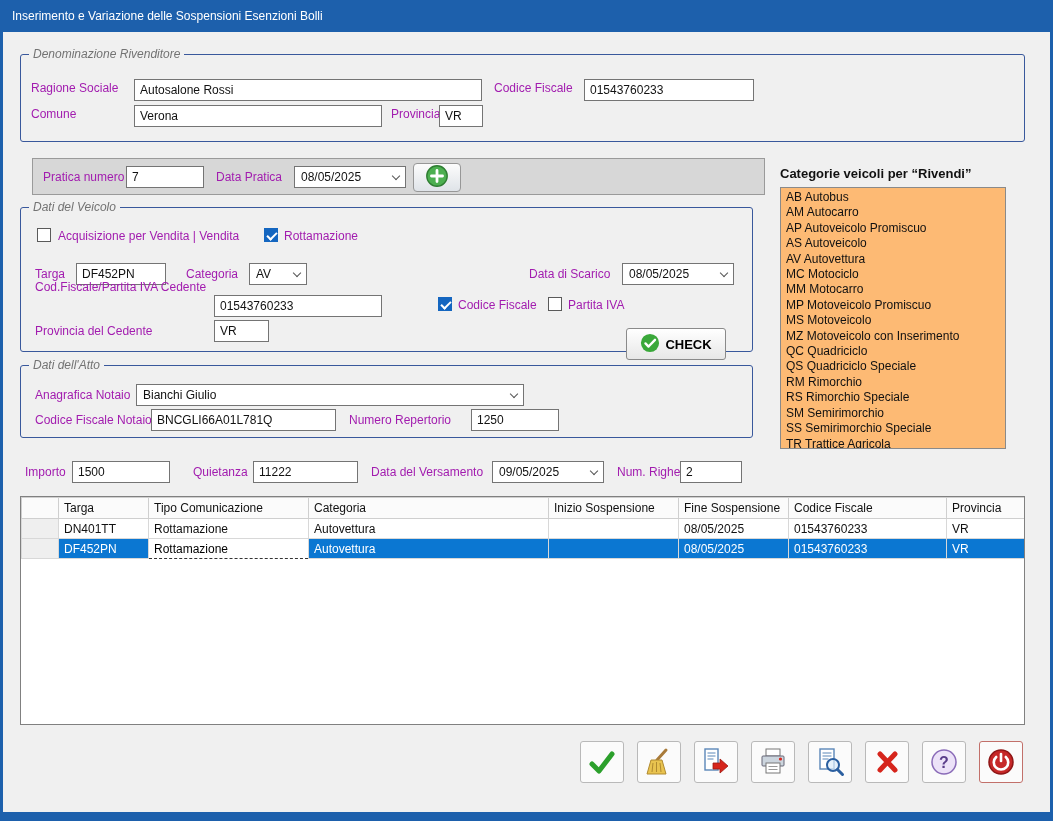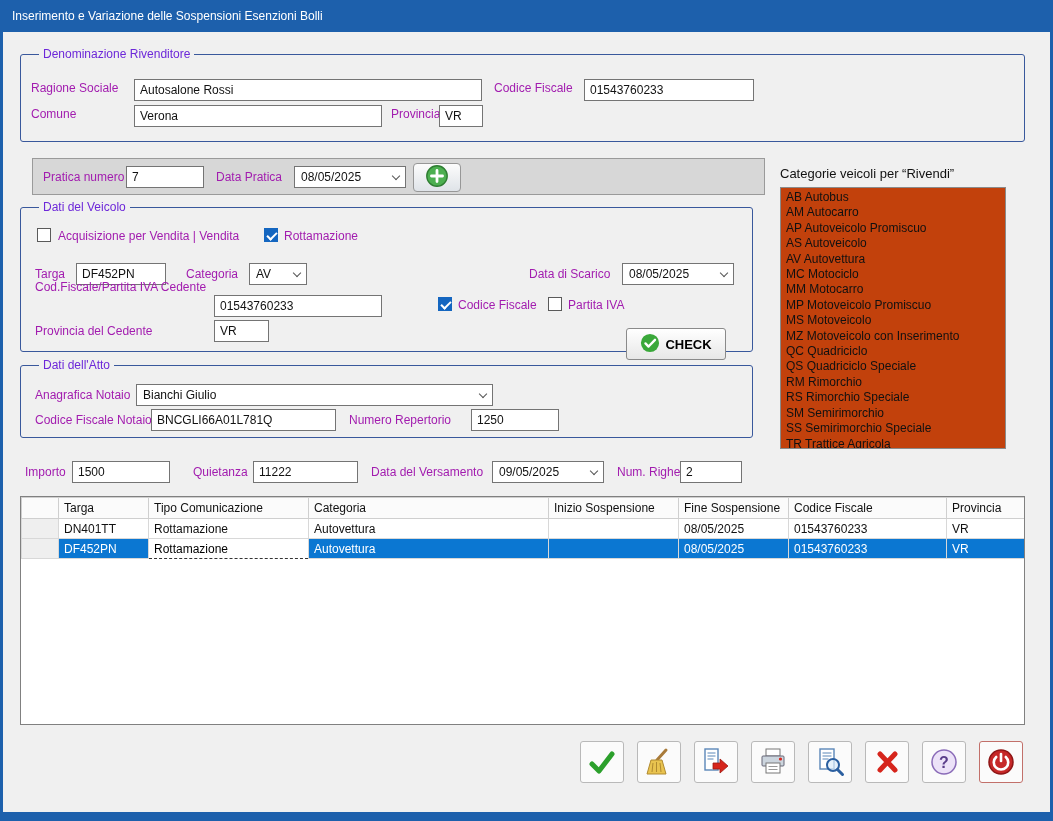--- a/index.html
+++ b/index.html
@@ -29,22 +29,22 @@
     display:flex; align-items:center; justify-content:space-between;
     padding:0 6px; cursor:pointer;
   }
   .chev {
     width:6px; height:6px; border-right:1.6px solid #555; border-bottom:1.6px solid #555;
     transform:rotate(45deg); margin-top:-3px; flex:0 0 auto;
   }
 
   .group { position:absolute; border:1px solid #39589c; border-radius:3px; }
   .group-title {
-    position:absolute; top:-8px; left:18px; background:#f0f0f0; padding:0 4px;
-    white-space:nowrap; color:#6d28d9;
+    position:absolute; top:-8px; left:8px; background:#f0f0f0; padding:0 4px;
+    white-space:nowrap; color:#737373;font-style:italic;
   }
 
   .bar {
     position:absolute; left:32px; top:158px; width:733px; height:37px;
     background:#d7d7d7; border:1px solid #9a9a9a;
   }
 
   .cb { position:absolute; width:14px; height:14px; border:1px solid #5a5a5a; background:#fff; cursor:pointer; }
   .cb.checked { background:#1466c0; border-color:#1466c0; }
   .cb.checked::after {
@@ -56,24 +56,24 @@
     position:absolute; width:48px; height:29px; border:1px solid #979797; border-radius:4px;
     background:linear-gradient(#fcfcfc,#dfe3e8); display:flex; align-items:center; justify-content:center;
     cursor:pointer;
   }
   .btn-check {
     position:absolute; width:100px; height:32px; border:1px solid #8a8a8a; border-radius:3px;
     background:linear-gradient(#ffffff,#e7e7e7); display:flex; align-items:center; justify-content:center;
     gap:5px; font-weight:bold; font-size:13px; cursor:pointer;margin-top:40px;
   }
 
-  .cat-title { position:absolute; left:780px; top:166px; font-weight:normal; font-size:13px; }
+  .cat-title { position:absolute; left:780px; top:166px; font-weight:bold; font-size:13px; }
   .listbox {
     position:absolute; left:780px; top:187px; width:226px; height:262px;
-    background:#c2410c; border:1px solid #8a8a8a; padding:2px 0; overflow:hidden;
+    background:#fdba74; border:1px solid #8a8a8a; padding:2px 0; overflow:hidden;
   }
   .list-item { font-size:12px; line-height:15.4px; padding:0 5px; white-space:nowrap; cursor:default; }
 
   .grid {
     position:absolute; left:20px; top:496px; width:1005px; height:229px;
     background:#fff; border:1px solid #808080; overflow:hidden;
   }
   .grid table { border-collapse:collapse; table-layout:fixed; width:1003px; font-size:12px; }
   .grid th {
     background:#fbfbfb; font-weight:normal; text-align:left;
@@ -196,21 +196,21 @@
       <span>CHECK</span>
     </button>
 
     <span class="lbl" style="left:14px; top:116px;">Provincia del Cedente</span>
     <input class="txt" style="left: 193px; top: 112px; width: 55px;" value="VR">
   </div>
 
   <div class="group" style="left:20px; top:365px; width:733px; height:73px;">
     <span class="group-title">Dati dell'Atto</span>
     <span class="lbl" style="left:14px; top:22px;">Anagrafica Notaio</span>
-    <div class="dd" style="left:115px; top:18px; width:357px;">
+    <div class="dd" style="left:115px; top:18px; width:388px;">
       <span>Bianchi Giulio</span>
       <span class="chev"></span>
     </div>
     <span class="lbl" style="left:14px; top:47px;">Codice Fiscale Notaio</span>
     <input class="txt" style="left: 130px; top: 43px; width: 185px;" value="BNCGLI66A01L781Q">
     <span class="lbl" style="left:328px; top:47px;">Numero Repertorio</span>
     <input class="txt" style="left: 450px; top: 43px; width: 88px;" value="1250">
   </div>
 
   <span class="lbl" style="left:25px; top:465px;">Importo</span>

